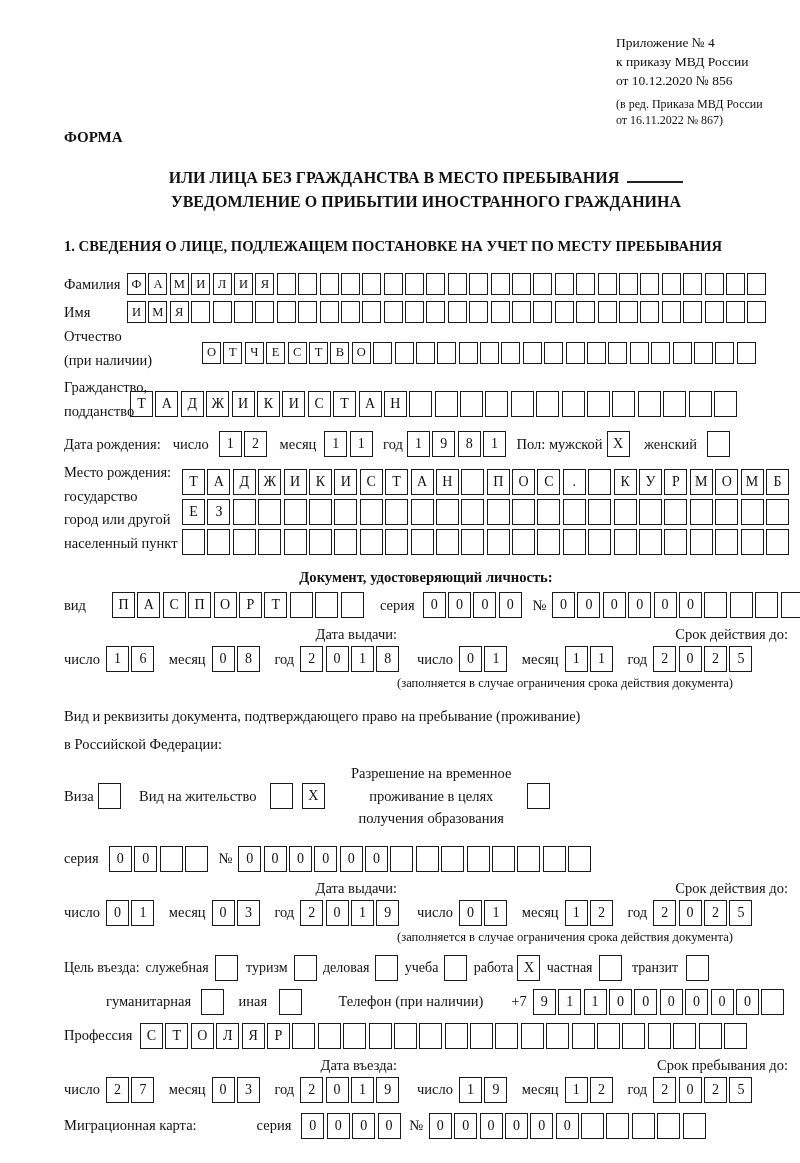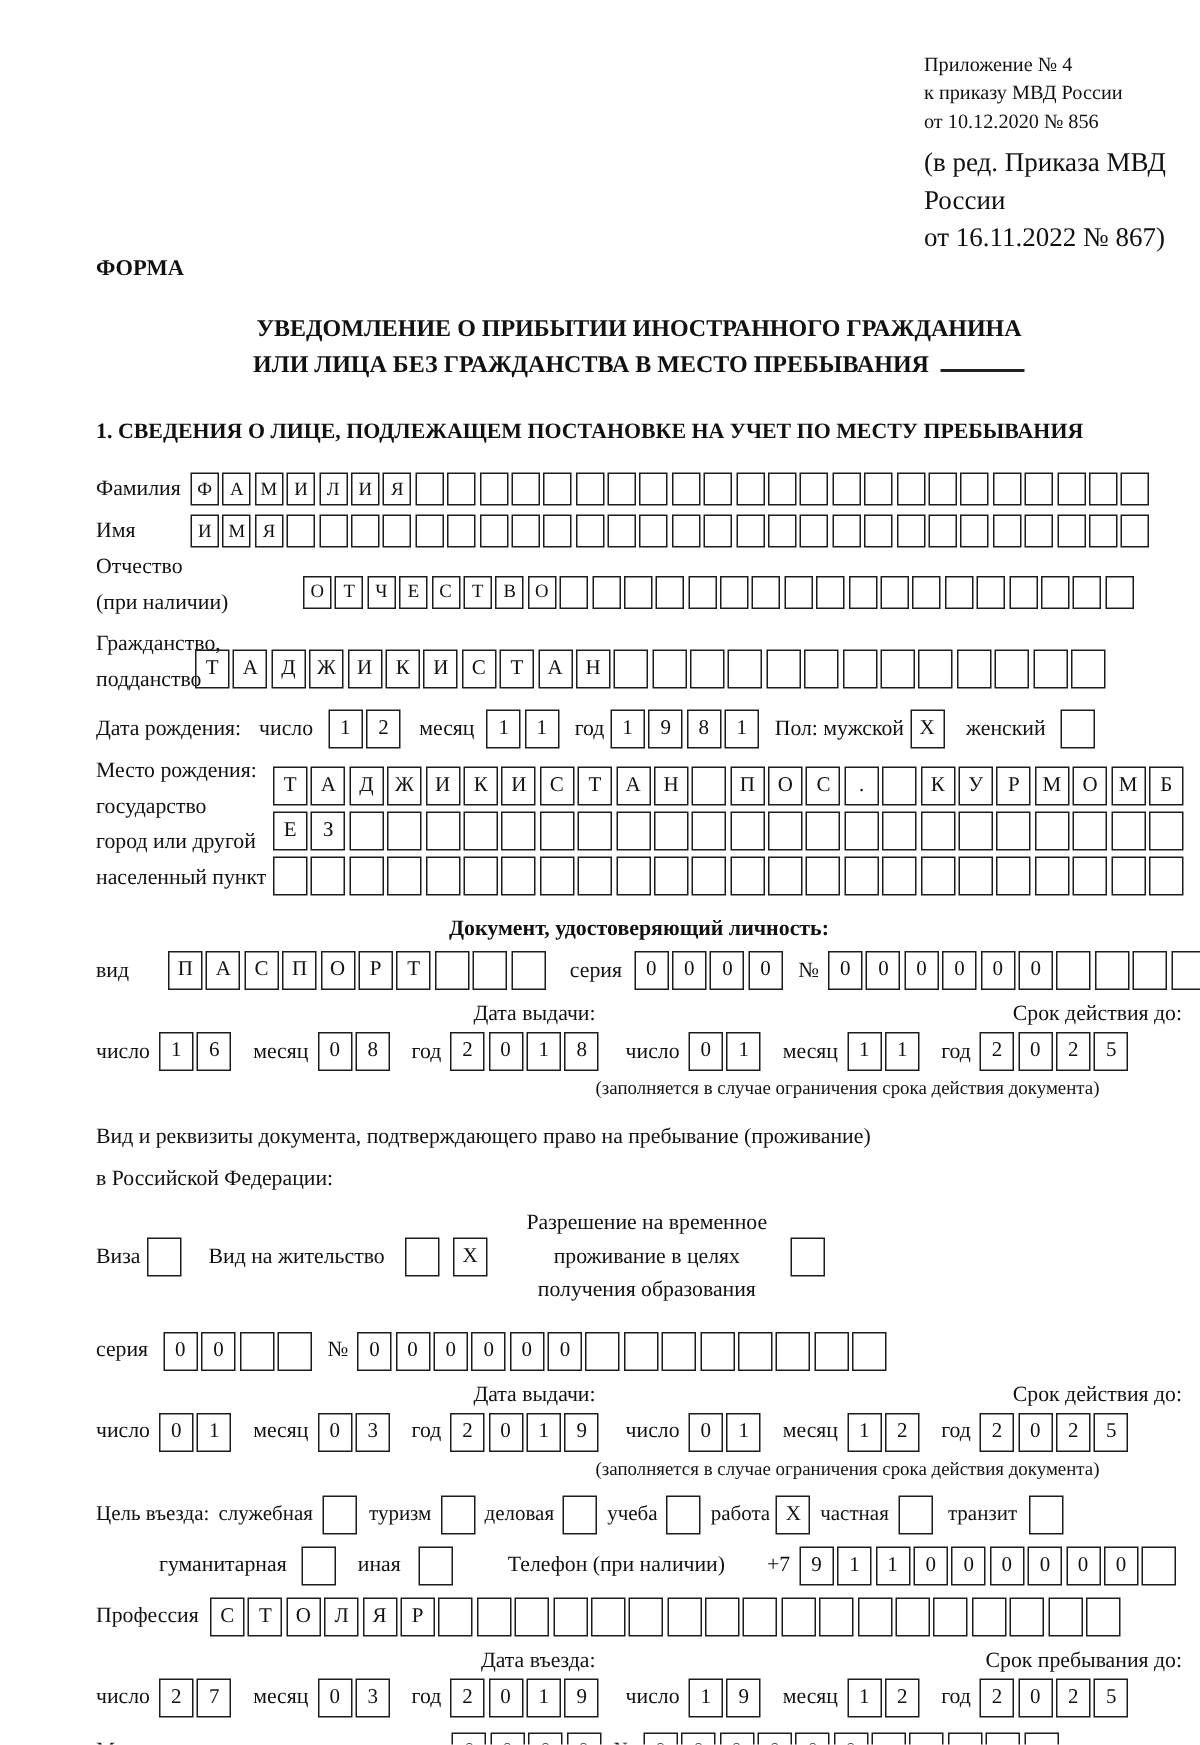--- a/index.html
+++ b/index.html
@@ -2,21 +2,21 @@
 <html><head>
 <meta charset="utf-8">
 <style>
   html,body{margin:0;padding:0;background:#ffffff;}
   body{width:800px;height:1163px;overflow:hidden;color:#111;
        font-family:"Liberation Serif", serif;font-size:14.5px;}
   .page{box-sizing:border-box;width:800px;height:1163px;padding:34px 12px 0 64px;}
 
   
   .annex{margin-left:552px;font-size:13.5px;line-height:1.4;}
-  .annex-note{margin-top:5px;font-size:18px;line-height:1.4;}
+  .annex-note{margin-top:5px;font-size:12px;line-height:1.4;}
 
   .forma{padding-right:30px;text-align:left;font-weight:bold;font-size:15px;}
 
   .title{margin-top:20px;text-align:center;font-weight:bold;font-size:16px;line-height:1.5;}
   .blank{display:inline-block;width:56px;height:13px;border-bottom:2.2px solid #222;margin-left:8px;}
 
   .section{margin-top:24px;font-weight:bold;font-size:14.6px;}
 
   
   .row{display:flex;align-items:center;margin-top:6px;}
@@ -62,22 +62,22 @@
     <div>от 10.12.2020 № 856</div>
     <div class="annex-note">
       <div>(в ред. Приказа МВД России</div>
       <div>от 16.11.2022 № 867)</div>
     </div>
   </div>
 
   <div class="forma">ФОРМА</div>
 
   <div class="title">
+    <div><span>ИЛИ ЛИЦА БЕЗ ГРАЖДАНСТВА В МЕСТО ПРЕБЫВАНИЯ</span><span class="blank"></span></div>
     <div>УВЕДОМЛЕНИЕ О ПРИБЫТИИ ИНОСТРАННОГО ГРАЖДАНИНА</div>
-    <div><span>ИЛИ ЛИЦА БЕЗ ГРАЖДАНСТВА В МЕСТО ПРЕБЫВАНИЯ</span><span class="blank"></span></div>
   </div>
 
   <div class="section">1. СВЕДЕНИЯ О ЛИЦЕ, ПОДЛЕЖАЩЕМ ПОСТАНОВКЕ НА УЧЕТ ПО МЕСТУ ПРЕБЫВАНИЯ</div>
 
   <div class="row mt18">
     <span class="w63">Фамилия</span>
     <span class="cells sm">
         <span class="cell">Ф</span>
         <span class="cell">А</span>
         <span class="cell">М</span>

